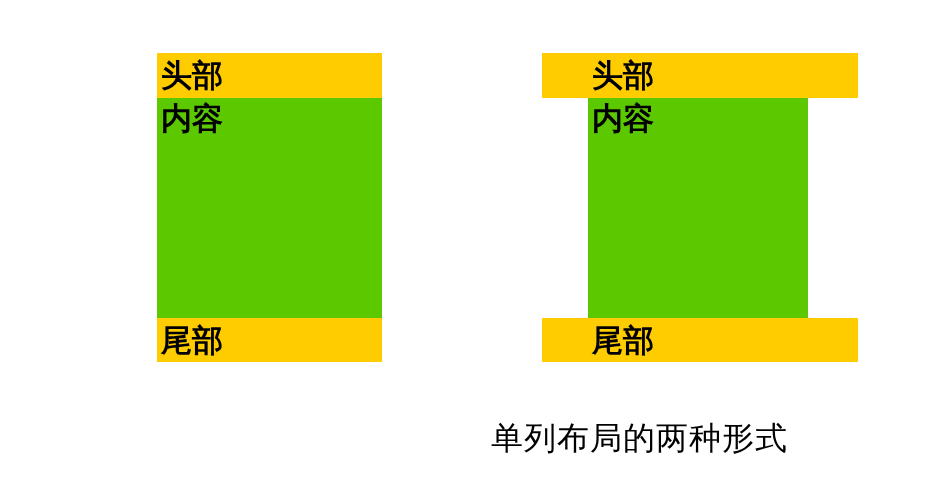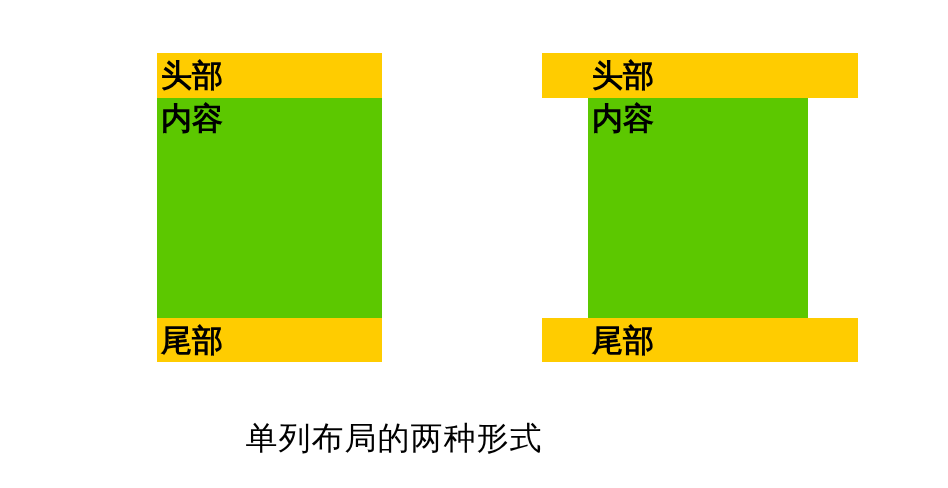--- a/index.html
+++ b/index.html
@@ -90,21 +90,21 @@
     background: #ffcc00;
     padding-left: 46px;
   }
 
   
   #caption {
     position: absolute;
     left: 0;
     top: 414px;
     width: 788px;
-    text-align: center;
+    text-align: right;
     font-size: 32px;
     line-height: 48px;
     color: #000000;
     letter-spacing: 1px;
   }
 </style>
 </head>
 <body>
 
 <div id="canvas">

